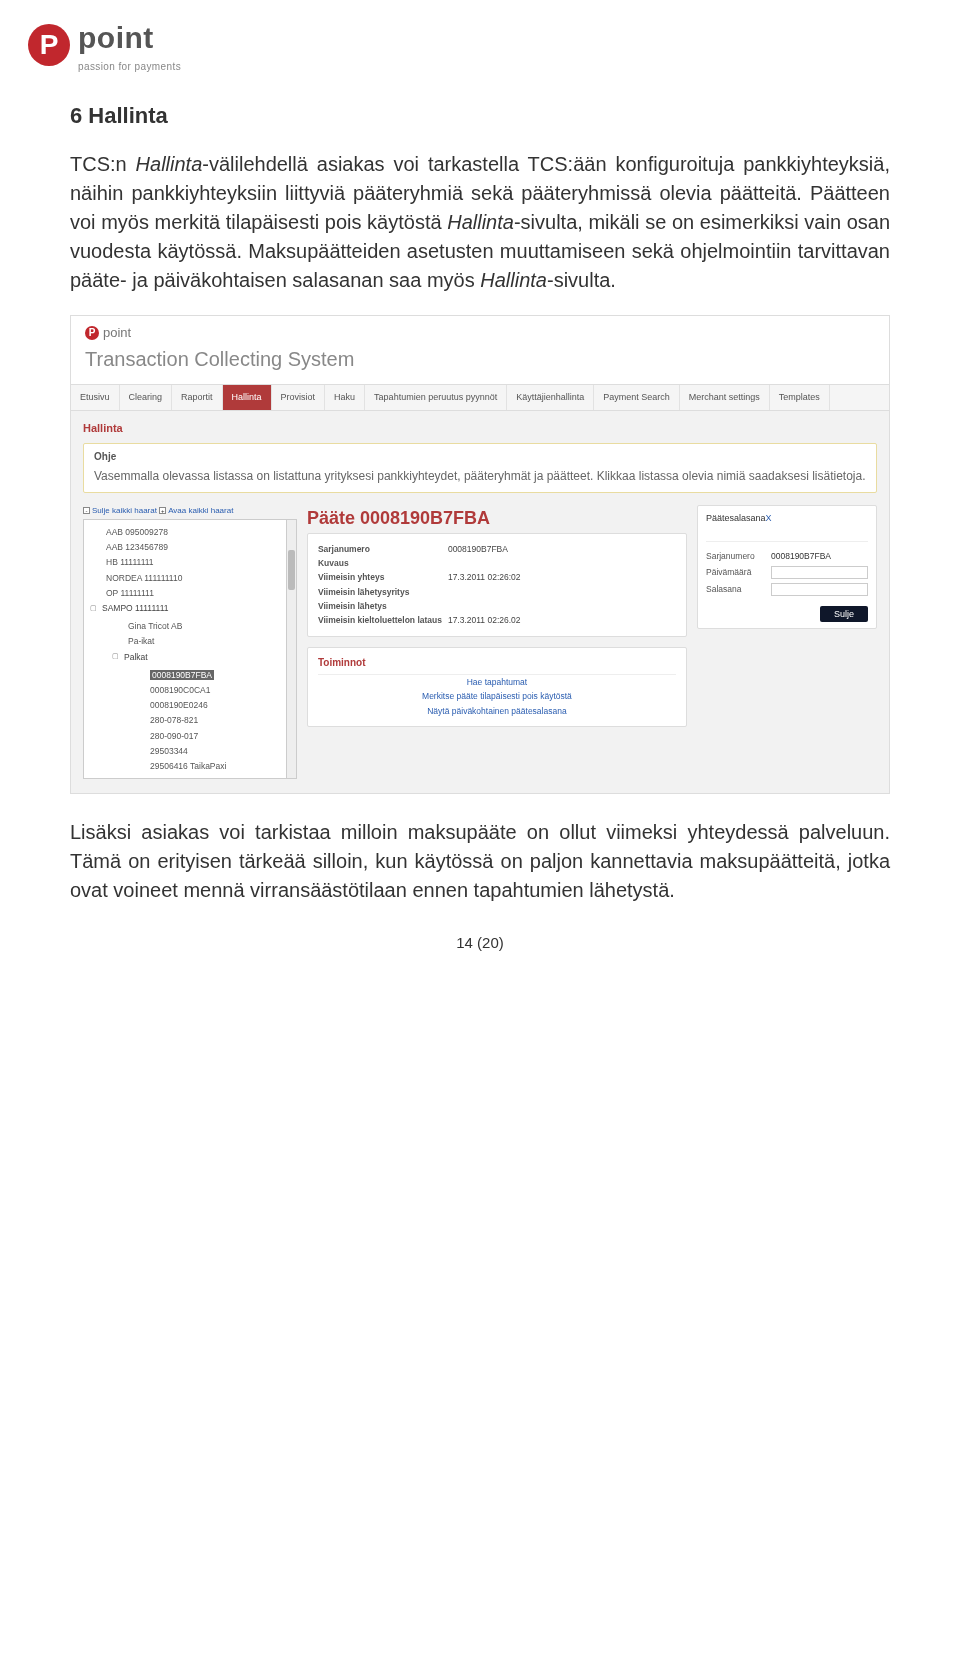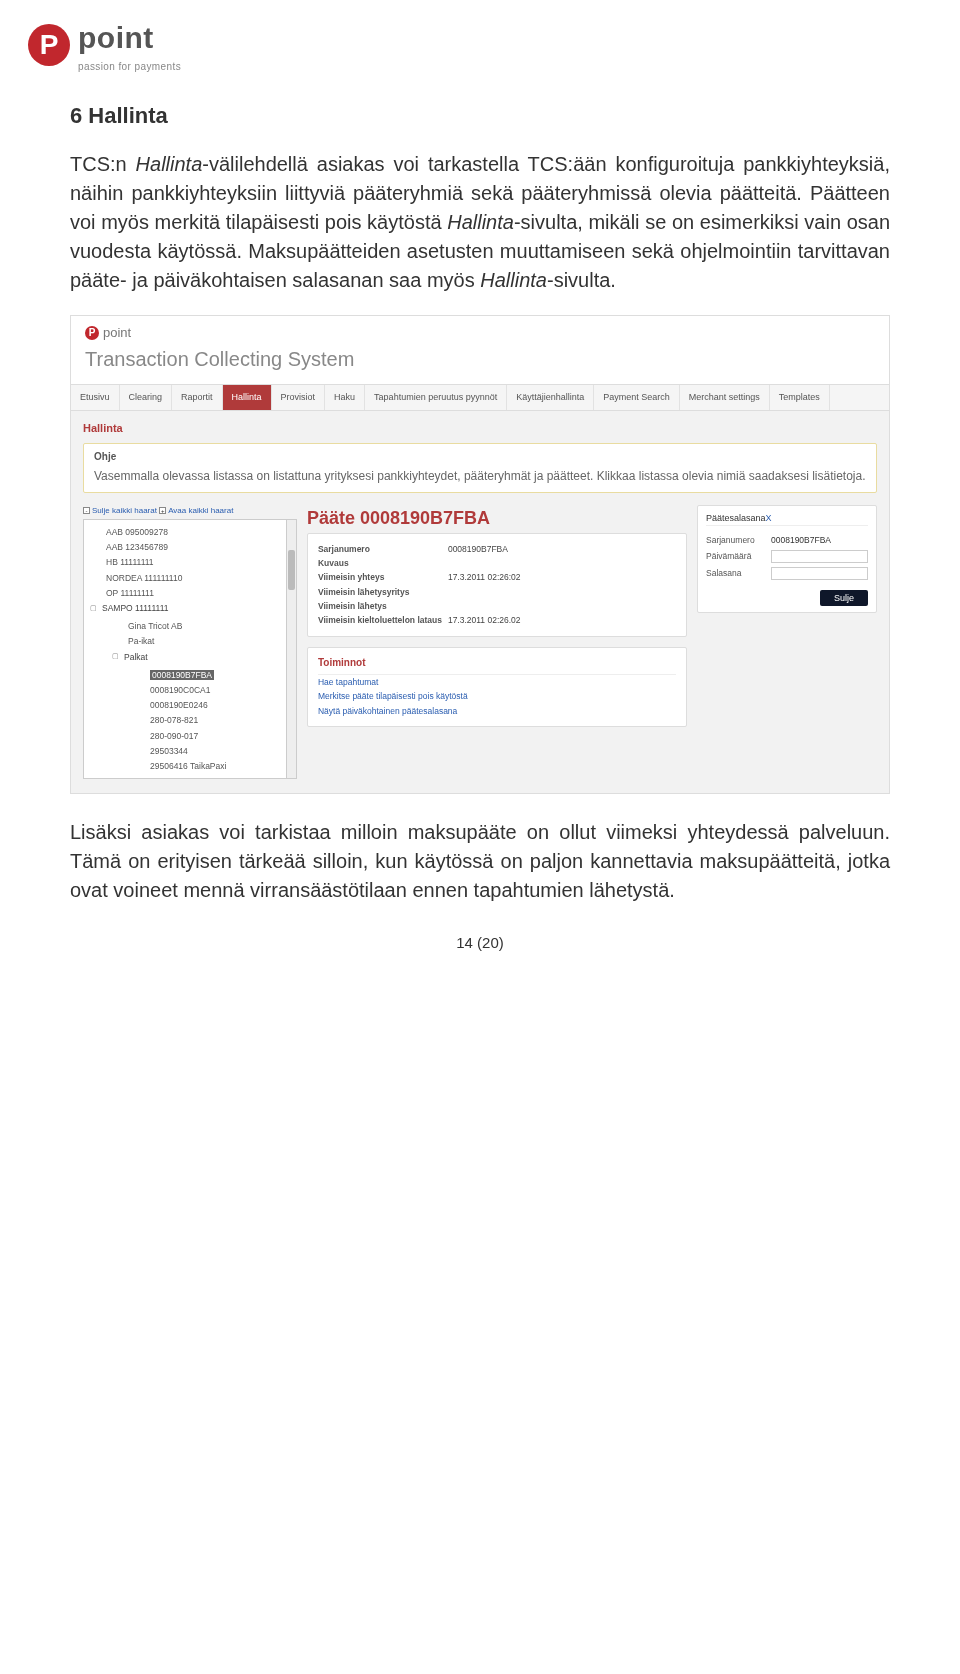--- a/index.html
+++ b/index.html
@@ -87,25 +87,25 @@
     position: absolute; left: 1px; right: 1px; top: 30px; height: 40px; background: #bbb; border-radius: 2px;
   }
   
   .center-col { flex: 1 1 auto; display: flex; flex-direction: column; gap: 10px; }
   .panel-title { color: #b03a3a; font-size: 18px; font-weight: 600; margin-bottom: 2px; }
   .white-panel { background: #fff; border: 1px solid #ddd; border-radius: 2px; padding: 8px 10px; }
   .kv-row { display: flex; font-size: 8.5px; padding: 1px 0; }
   .kv-row .k { flex: 0 0 130px; color: #555; font-weight: 600; }
   .kv-row .v { flex: 1; color: #444; }
   .toiminnot-hdr { color: #b03a3a; font-weight: bold; padding-bottom: 4px; border-bottom: 1px solid #eee; font-size: 10px; }
-  .toiminnot-link { display: block; color: #2a5db0; font-size: 8.5px; padding: 1px 0; text-decoration: none; }
+  .toiminnot-link { display: block; color: #2a5db0; font-size: 8.5px; padding: 1px 0; text-decoration: none; text-align: center; }
   
   .right-col { flex: 0 0 180px; }
   .right-panel { background: #fff; border: 1px solid #ddd; border-radius: 2px; padding: 6px 8px; }
-  .rp-hdr { display: flex; font-size: 9px; border-bottom: 1px solid #eee; padding-bottom: 0; margin-bottom: 6px; }
+  .rp-hdr { display: flex; font-size: 9px; border-bottom: 1px solid #eee; padding-bottom: 16px; margin-bottom: 6px; }
   .rp-hdr .x { color: #2a5db0; cursor: pointer; }
   .rp-row { display: flex; align-items: center; font-size: 8.5px; padding: 2px 0; }
   .rp-row .lbl { flex: 0 0 65px; color: #555; }
   .rp-row input { flex: 1; width: 100%; font-size: 8px; border: 1px solid #ccc; padding: 1px 2px; }
   .rp-btn {
     background: #0f172a; color: #fff; border: none; font-size: 9px;
     padding: 3px 14px; border-radius: 2px; float: right; margin-top: 8px; cursor: pointer;
   }
   .clearfix::after { content: ""; display: table; clear: both; }
   

